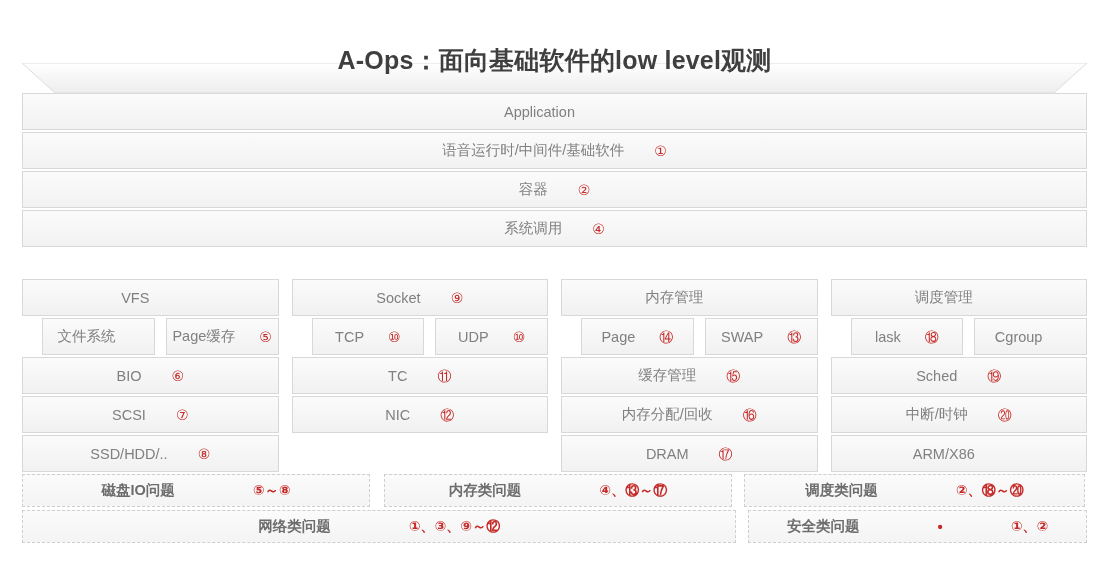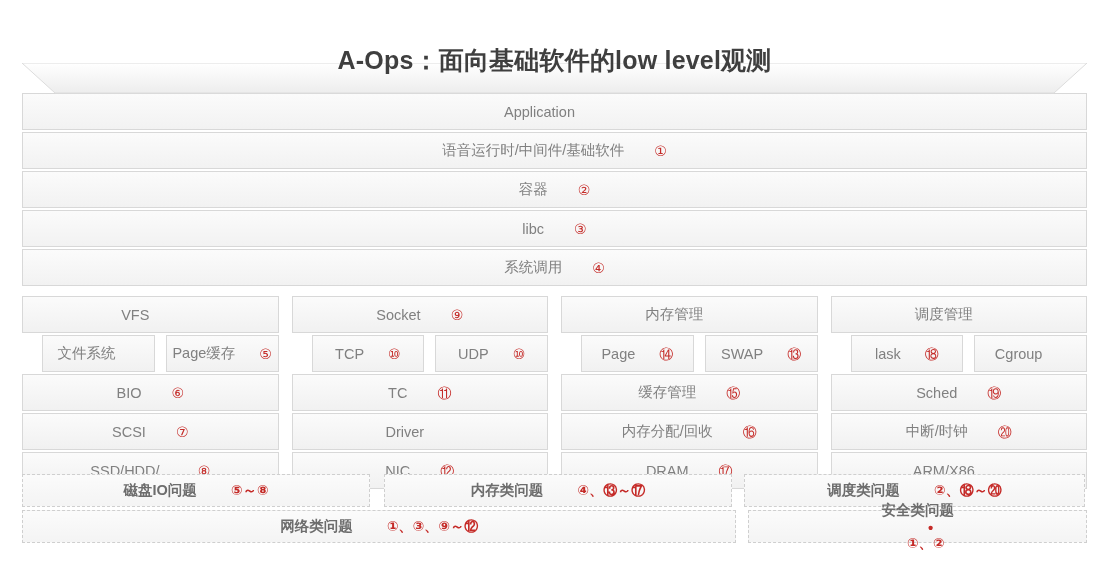--- a/index.html
+++ b/index.html
@@ -74,21 +74,21 @@
     font-size: 14px;
     margin-left: 30px;
     line-height: 1;
   }
   .num.tight { margin-left: 24px; }
 
   
   .grid {
     position: absolute;
     left: 22px;
-    top: 296px;
+    top: 279px;
     width: 1065px;
     display: flex;
     gap: 13px;
   }
   .col {
     flex: 1 1 0;
     min-width: 0;
   }
   .cell {
     box-sizing: border-box;
@@ -131,20 +131,21 @@
     border: 1px dashed #cfcfcf;
     background: linear-gradient(to bottom, #fbfbfb 0%, #f4f4f4 100%);
     height: 33px;
     display: flex;
     align-items: center;
     justify-content: center;
     font-size: 14.5px;
     font-weight: bold;
     color: #6d6d6d;
     white-space: nowrap;
+    gap: 44px;
   }
   .pbox .pnum {
     color: #c52b28;
     font-weight: bold;
     margin-left: 34px;
     font-size: 14px;
   }
   .bullet {
     color: #c52b28;
     margin-left: 34px;
@@ -152,21 +153,21 @@
     font-size: 15px;
     line-height: 1;
   }
   .bullet + .pnum { margin-left: 16px; }
 
   
   .w-disk   { width: 348px; }
   .w-mem    { width: 348px; margin-left: 14px; }
   .w-sched  { width: 341px; margin-left: 12px; }
   .w-net    { width: 715px; }
-  .w-sec    { width: 339px; margin-left: 12px; flex-direction: column; }
+  .w-sec    { width: 339px; margin-left: 12px; }
 </style>
 </head>
 <body>
 
 <div class="stage">
 
   <div class="title-bar">A-Ops：面向基础软件的low level观测</div>
 
   <div class="perspective-top">
     <svg width="1109" height="32" viewBox="0 0 1109 32" xmlns="http://www.w3.org/2000/svg">
@@ -187,24 +188,20 @@
     </div>
     <div class="bar full">
       <span class="label">语音运行时/中间件/基础软件</span>
         <span class="num">①</span>
     </div>
     <div class="bar full">
       <span class="label">容器</span>
         <span class="num">②</span>
     </div>
     <div class="bar full">
-      <span class="label">libc</span>
-        <span class="num">③</span>
-    </div>
-    <div class="bar full">
       <span class="label">系统调用</span>
         <span class="num">④</span>
     </div>
   </div>
 
   <div class="grid">
 
     <div class="col">
       <div class="cell">
         <span class="label">VFS</span>
@@ -245,24 +242,20 @@
             <span class="num tight">⑩</span>
         </div>
         <div class="cell">
           <span class="label">UDP</span>
             <span class="num tight">⑩</span>
         </div>
       </div>
       <div class="cell">
         <span class="label">TC</span>
           <span class="num">⑪</span>
-      </div>
-      <div class="cell">
-        <span class="label">Driver</span>
-          <span class="num"></span>
       </div>
       <div class="cell">
         <span class="label">NIC</span>
           <span class="num">⑫</span>
       </div>
     </div>
 
     <div class="col">
       <div class="cell">
         <span class="label">内存管理</span>

